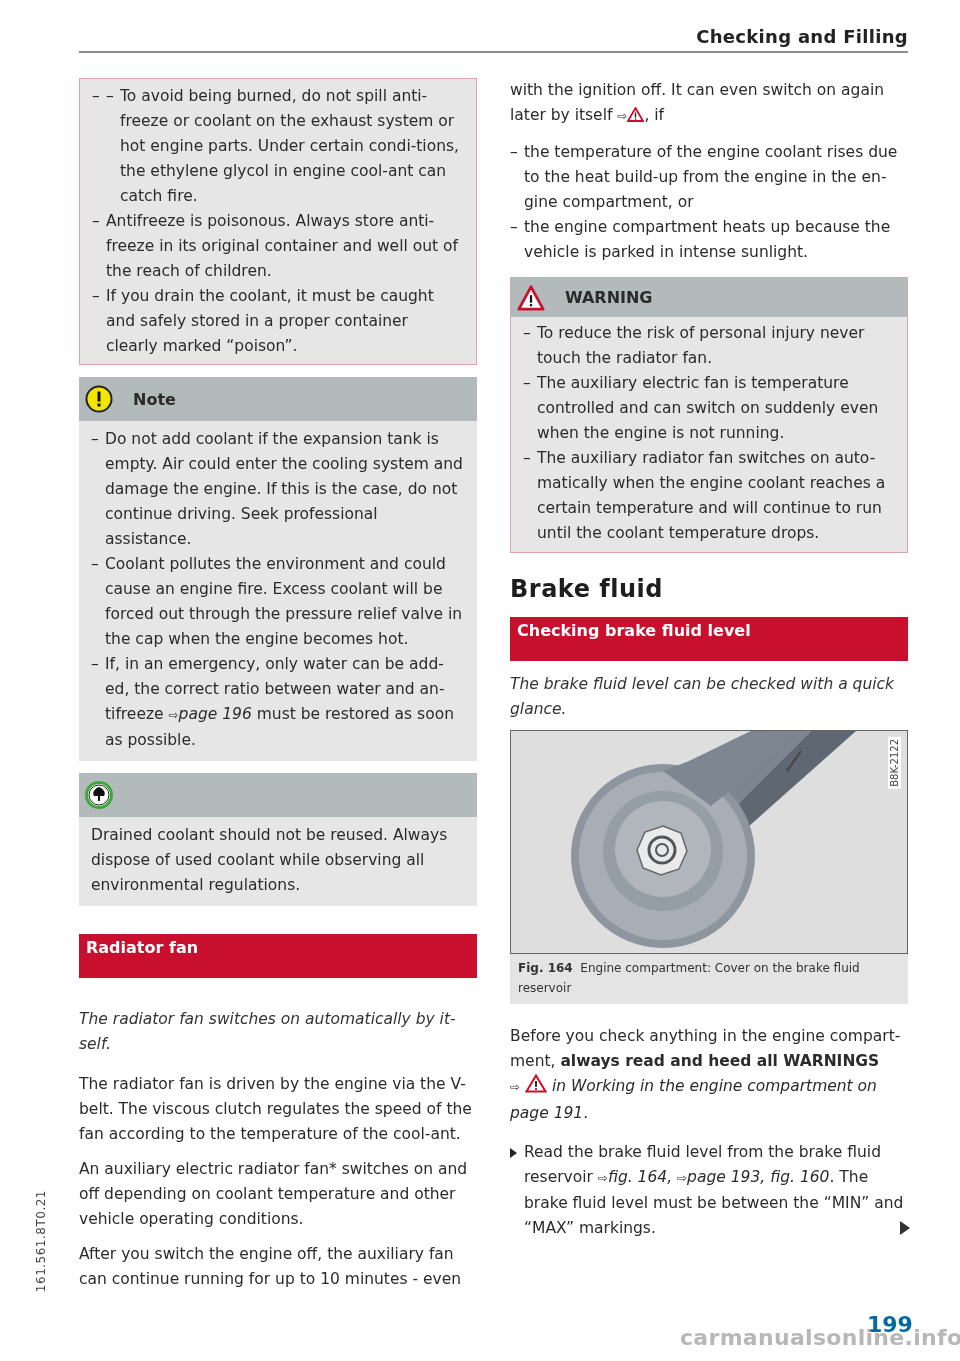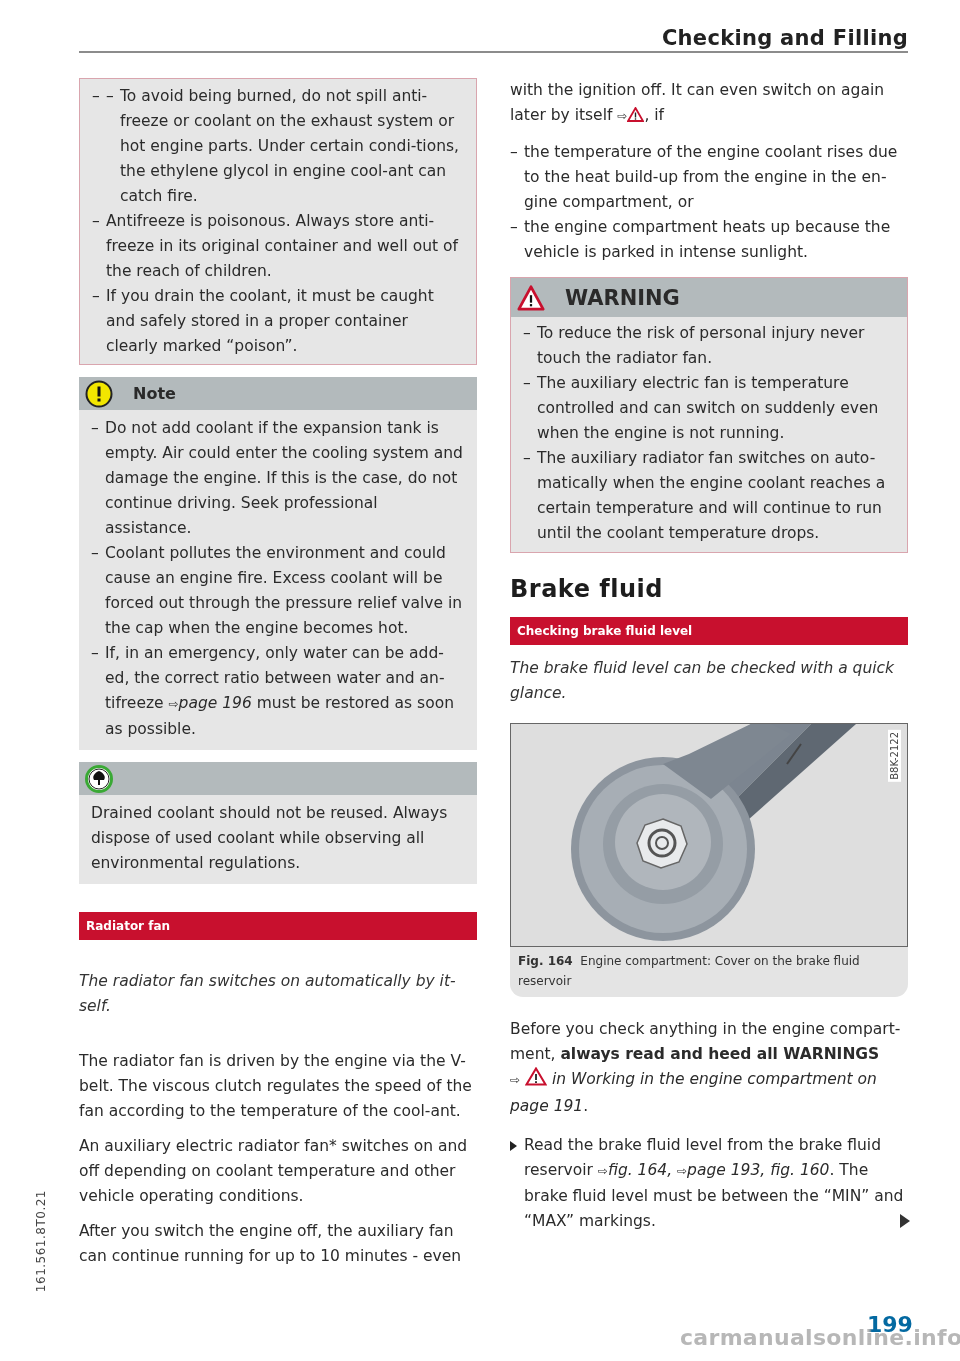--- a/index.html
+++ b/index.html
@@ -1,33 +1,33 @@
 <!DOCTYPE html>
 <html><head>
 <meta charset="utf-8">
 <style>
   * { box-sizing: border-box; margin: 0; padding: 0; }
   html, body { width: 960px; height: 1361px; background: #ffffff; overflow: hidden; }
   body { position: relative; font-family: "DejaVu Sans", sans-serif; color: #2b2b2b; font-size: 15.5px; }
-  .header-title { position: absolute; right: 52px; top: 26px; font-family: "DejaVu Sans", sans-serif; font-weight: bold; font-size: 21px; letter-spacing: 0.3px; color: #222; }
+  .header-title { position: absolute; right: 52px; top: 26px; font-family: "DejaVu Sans", sans-serif; font-weight: bold; font-size: 18px; letter-spacing: 0.3px; color: #222; }
   .header-rule { position: absolute; left: 79px; top: 51px; width: 829px; height: 2px; background: #8c8c8c; }
   .col { position: absolute; width: 398px; }
   .col-left { left: 79px; top: 78px; }
   .col-right { left: 510px; top: 78px; }
   p, li { line-height: 25px; }
   ul.dash { list-style: none; }
   ul.dash li { position: relative; padding-left: 14px; }
   ul.dash li::before { content: "–"; position: absolute; left: 0; top: 0; }
   .box { background: #e6e6e6; }
   .box-red { border: 1px solid #d9a5ae; }
-  .box-head { background: #b3babc; height: 33px; display: flex; align-items: center; padding-left: 6px; font-weight: bold; font-size: 16px; color: #2a2a2a; }
+  .box-head { background: #b3babc; height: 44px; display: flex; align-items: center; padding-left: 6px; font-weight: bold; font-size: 16px; color: #2a2a2a; }
   .box-head .icon { width: 28px; height: 28px; margin-right: 20px; display: flex; align-items: center; justify-content: center; }
   .box-body { padding: 6px 12px 8px 12px; }
   .cont-warning { padding: 4px 12px 6px 12px; }
-  .section-bar { background: #c8102e; color: #fff; font-weight: bold; font-size: 12px; height: 28px; line-height: 28px; padding-left: 7px; }
+  .section-bar { background: #c8102e; color: #fff; font-weight: bold; font-size: 16px; height: 44px; line-height: 28px; padding-left: 7px; }
   .lead { font-style: italic; color: #333; }
   .h2 { font-weight: bold; font-size: 24px; color: #1d1d1d; letter-spacing: 0.5px; }
   .figure { background: #e4e4e4; }
   .fig-img { height: 224px; border: 1px solid #666; background: #dcdcdc; position: relative; overflow: hidden; }
   .fig-caption { font-size: 12px; line-height: 20px; padding: 4px 8px 6px 8px; color: #333; }
   .fig-code { position: absolute; right: 6px; top: 6px; writing-mode: vertical-rl; transform: rotate(180deg); font-size: 10px; color: #444; background: #fff; padding: 2px 1px; }
   .side-code { position: absolute; left: 34px; top: 1190px; writing-mode: vertical-rl; transform: rotate(180deg); font-size: 12px; color: #444; letter-spacing: 0.5px; }
   .page-num { position: absolute; left: 867px; top: 1312px; font-weight: bold; font-size: 22px; color: #0369a1; }
   .watermark { position: absolute; left: 680px; top: 1325px; font-size: 22px; font-weight: bold; color: #9a9a9a; opacity: 0.7; letter-spacing: 0.3px; }
   .arrow-ref { font-size: 12px; }
@@ -83,21 +83,21 @@
           </svg>
       </span>
     </div>
     <div class="box-body">
       <p>Drained coolant should not be reused. Always dispose of used coolant while observing all environmental regulations.</p>
     </div>
   </div>
 
   <div class="section-bar" style="margin-top: 28px;">Radiator fan</div>
   <p class="lead" style="margin-top: 29px;">The radiator fan switches on automatically by it-self.</p>
-  <p style="margin-top: 30px;">The radiator fan is driven by the engine via the V-belt. The viscous clutch regulates the speed of the fan according to the temperature of the cool-ant.</p>
+  <p style="margin-top: 15px;">The radiator fan is driven by the engine via the V-belt. The viscous clutch regulates the speed of the fan according to the temperature of the cool-ant.</p>
   <p style="margin-top: 10px;">An auxiliary electric radiator fan* switches on and off depending on coolant temperature and other vehicle operating conditions.</p>
   <p style="margin-top: 10px;">After you switch the engine off, the auxiliary fan can continue running for up to 10 minutes - even</p>
 </div>
 
 <div class="col col-right">
   <p><span>with the ignition off. It can even switch on again later by itself </span><span class="arrow-ref">⇨</span><span class="warn-inline"><svg width="17" height="15" viewBox="0 0 17 15">
           <path d="M8.5 1 L16 14 L1 14 Z" fill="#fff" stroke="#c8102e" stroke-width="1.8"></path>
           <rect x="7.8" y="5.5" width="1.4" height="5" fill="#222"></rect>
           <rect x="7.8" y="11.3" width="1.4" height="1.4" fill="#222"></rect>
         </svg></span><span>, if</span></p>
@@ -109,36 +109,36 @@
 
   <div class="box box-red" style="margin-top: 12px;">
     <div class="box-head" style="height: 39px;">
       <span class="icon">
         <svg width="30" height="28" viewBox="0 0 30 28">
             <path d="M15 2 L28 26 L2 26 Z" fill="#fff" stroke="#c8102e" stroke-width="3" stroke-linejoin="round"></path>
             <rect x="13.8" y="11" width="2.4" height="8" fill="#111"></rect>
             <rect x="13.8" y="20.5" width="2.4" height="2.4" fill="#111"></rect>
           </svg>
       </span>
-      <span style="font-size:21px;">WARNING</span>
+      <span style="font-size:16px;">WARNING</span>
     </div>
     <div class="cont-warning">
       <ul class="dash">
         <li>To reduce the risk of personal injury never touch the radiator fan.</li>
         <li>The auxiliary electric fan is temperature controlled and can switch on suddenly even when the engine is not running.</li>
         <li>The auxiliary radiator fan switches on auto-matically when the engine coolant reaches a certain temperature and will continue to run until the coolant temperature drops.</li>
       </ul>
     </div>
   </div>
 
   <div class="h2" style="margin-top: 22px;">Brake fluid</div>
   <div class="section-bar" style="margin-top: 14px;">Checking brake fluid level</div>
   <p class="lead" style="margin-top: 11px;">The brake fluid level can be checked with a quick glance.</p>
 
-  <div class="figure" style="margin-top: 17px; border-radius: 13px;">
+  <div class="figure" style="margin-top: 8px;">
     <div class="fig-img">
       <svg width="396" height="222" viewBox="0 0 396 222">
         <rect width="396" height="222" fill="#dedede"></rect>
         <path d="M240 0 L300 0 L190 110 L140 80 Z" fill="#7c8590"></path>
         <path d="M300 0 L345 0 L210 120 L190 110 Z" fill="#5f6872"></path>
         <circle cx="152" cy="125" r="92" fill="#8d959e"></circle>
         <circle cx="152" cy="125" r="84" fill="#a7aeb5"></circle>
         <circle cx="152" cy="120" r="60" fill="#959da5"></circle>
         <circle cx="152" cy="118" r="48" fill="#b0b6bc"></circle>
         <path d="M152 40 L178 30 L250 -5 L280 10 L200 75 Z" fill="#7e8791"></path>

